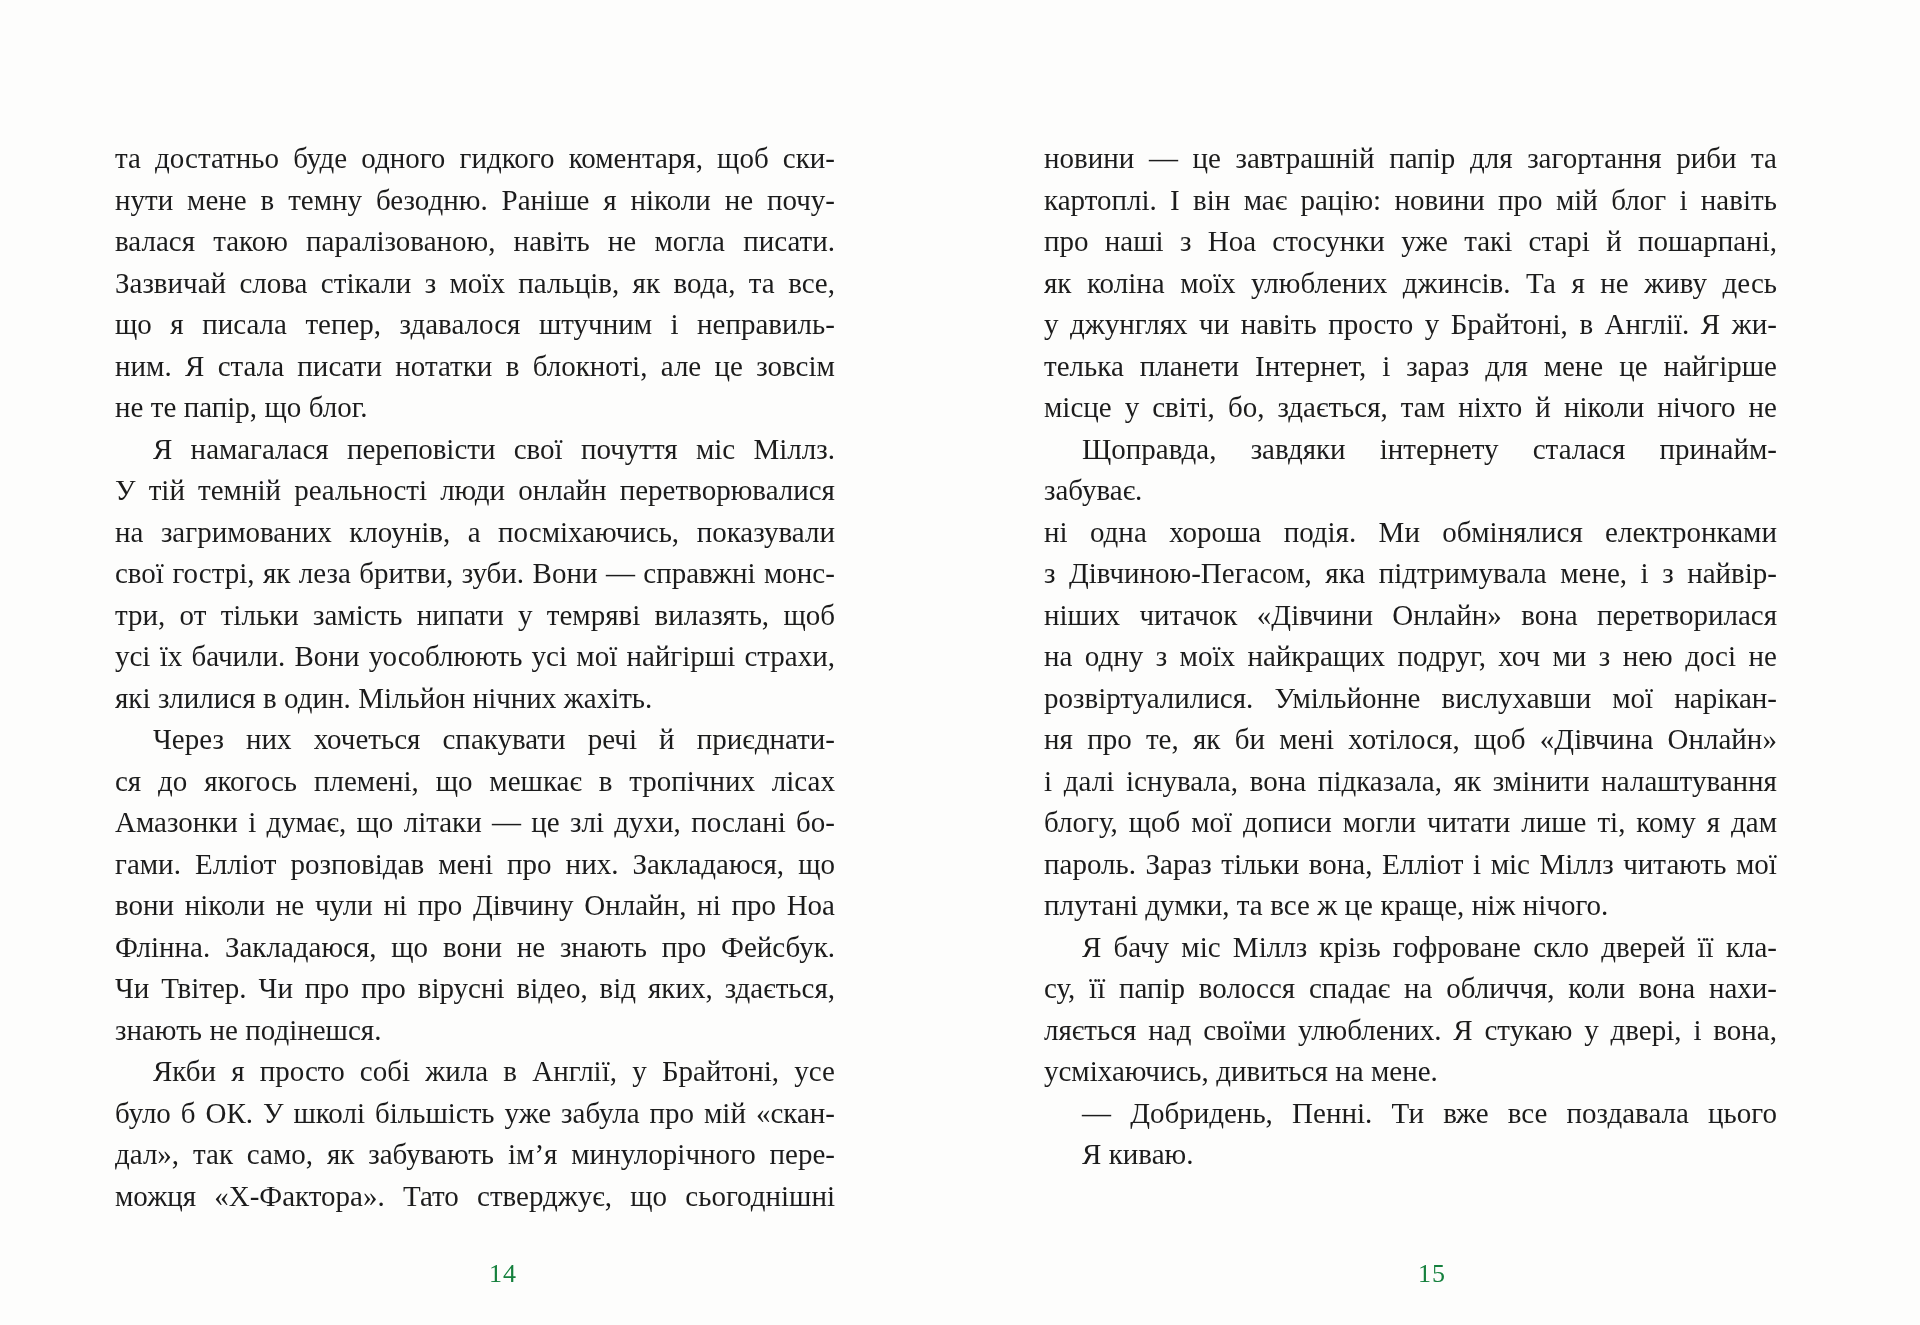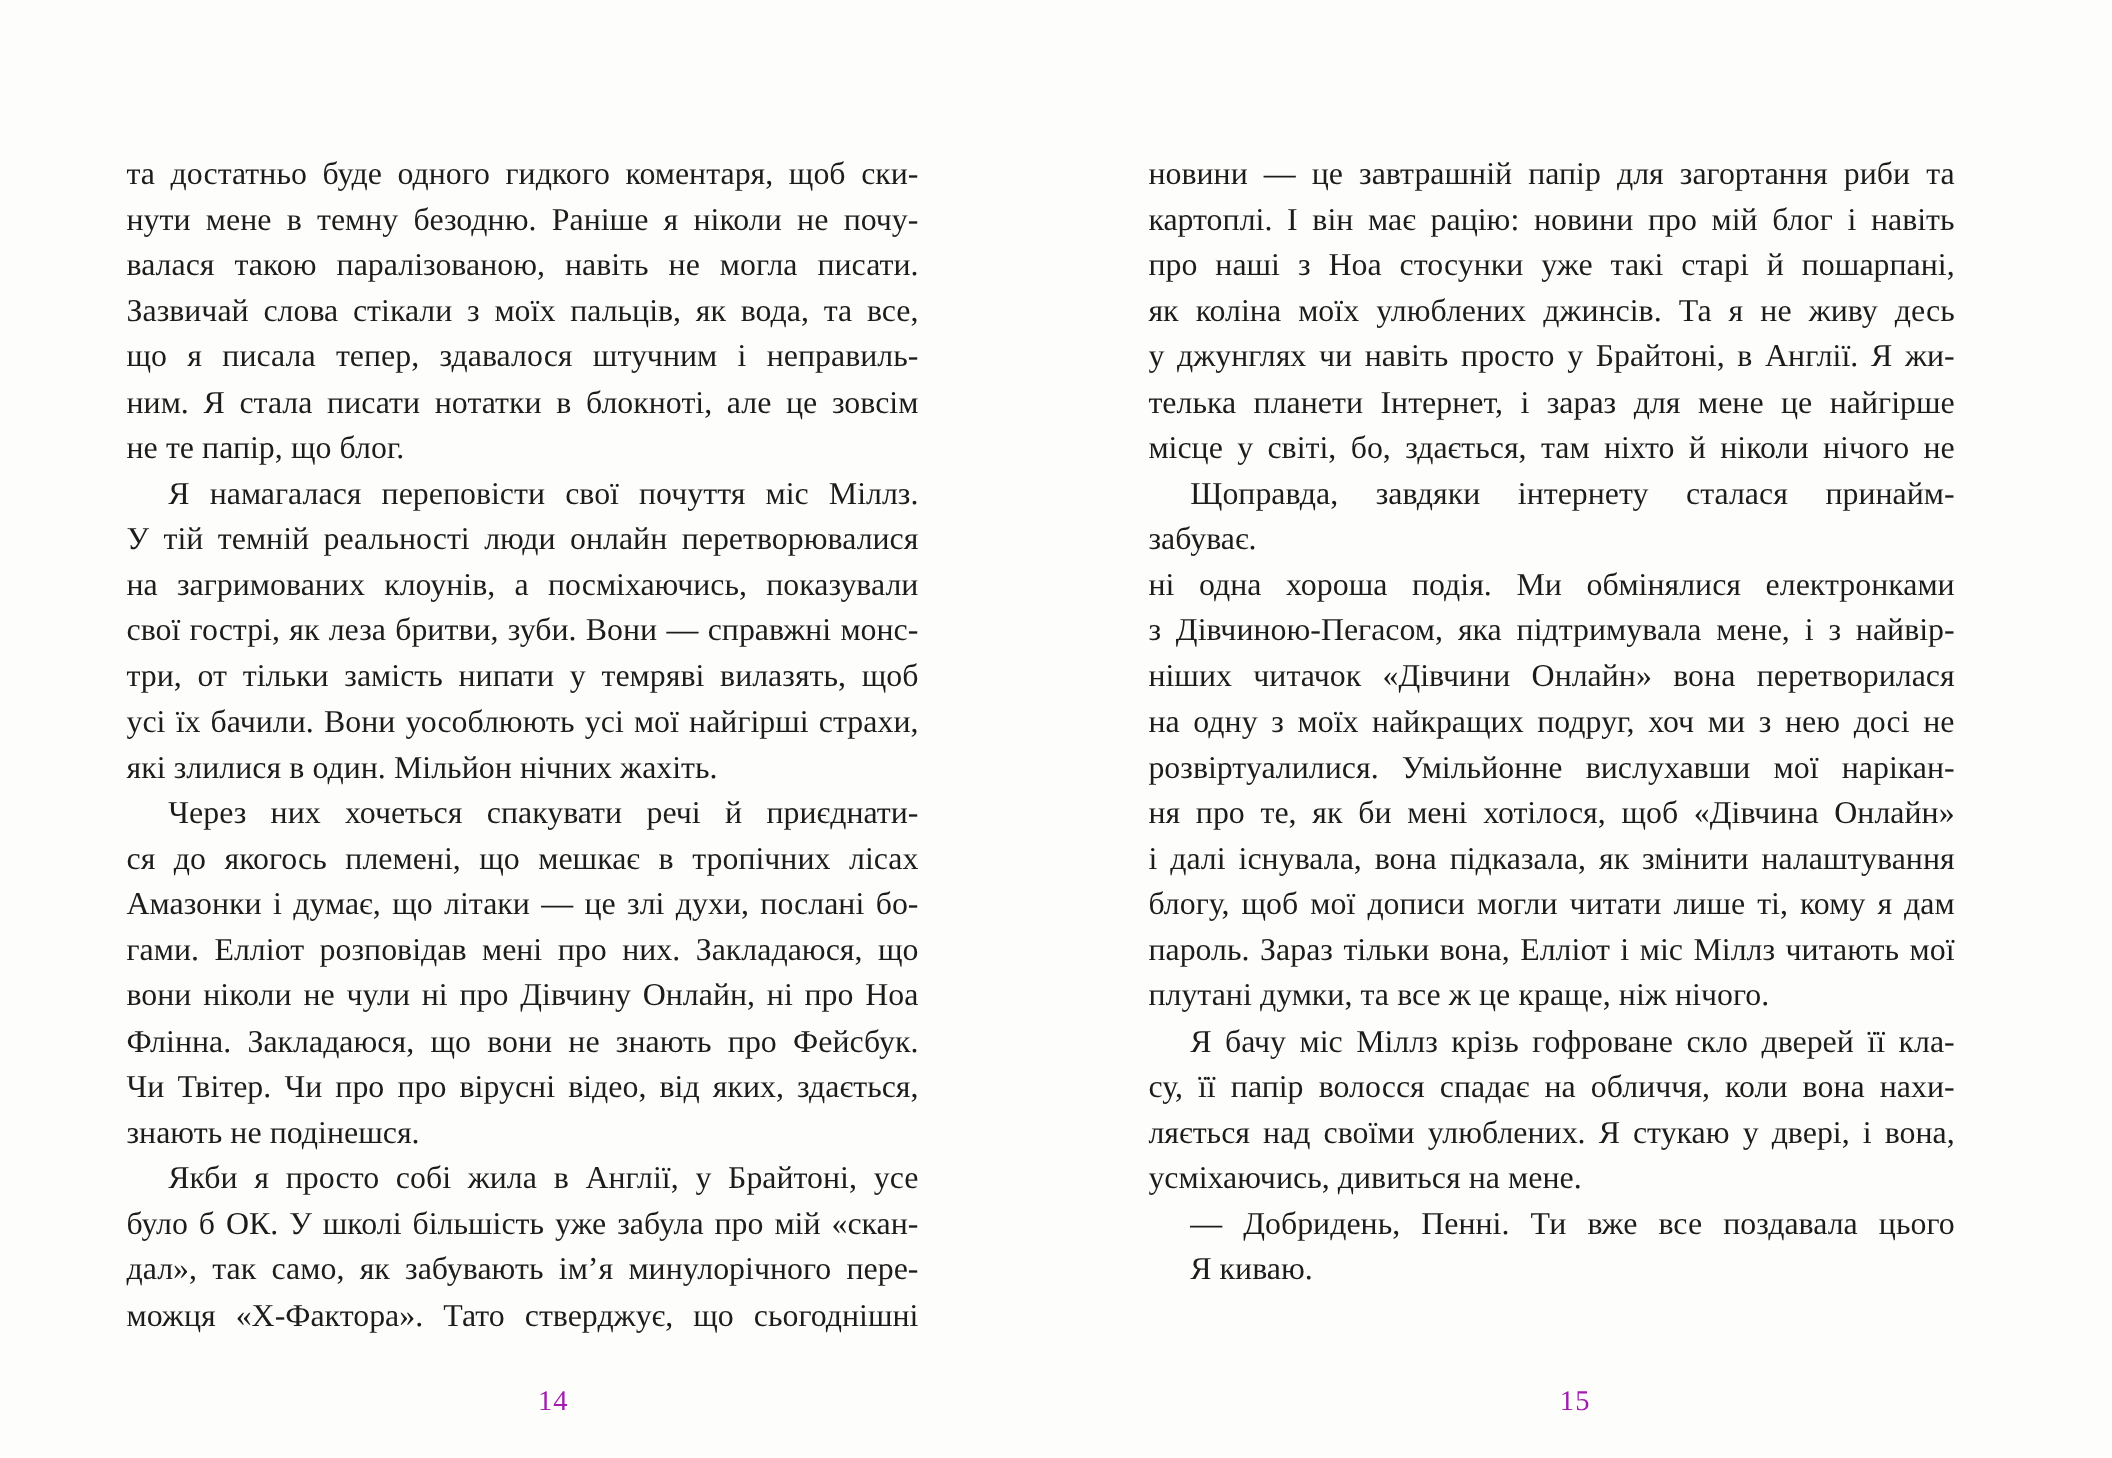--- a/index.html
+++ b/index.html
@@ -48,21 +48,21 @@
     justify-content: flex-start;
     gap: 0.255em;
   }
   .page-number {
     position: absolute;
     top: 1230px;
     width: 120px;
     text-align: center;
     font-size: 26px;
     line-height: 32px;
-    color: #a21caf;
+    color: #15803d;
     letter-spacing: 1px;
   }
   .pn-left  { left: 443px; }
   .pn-right { left: 408px; } 
 </style>
 </head>
 <body>
 
 <div class="spread">
 

